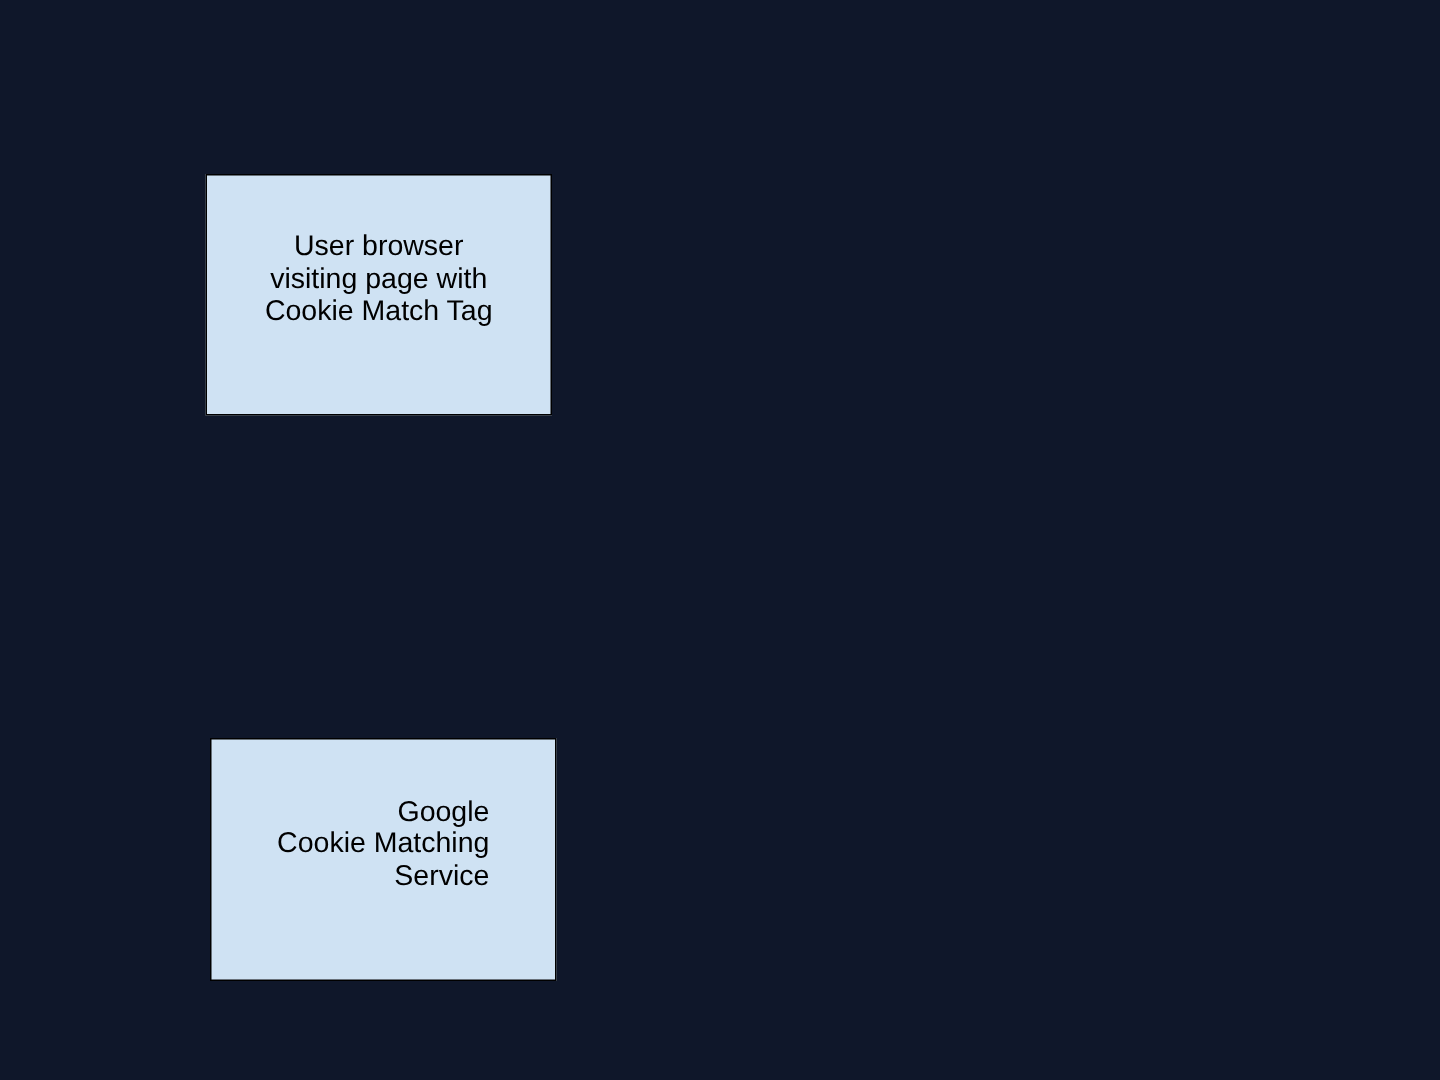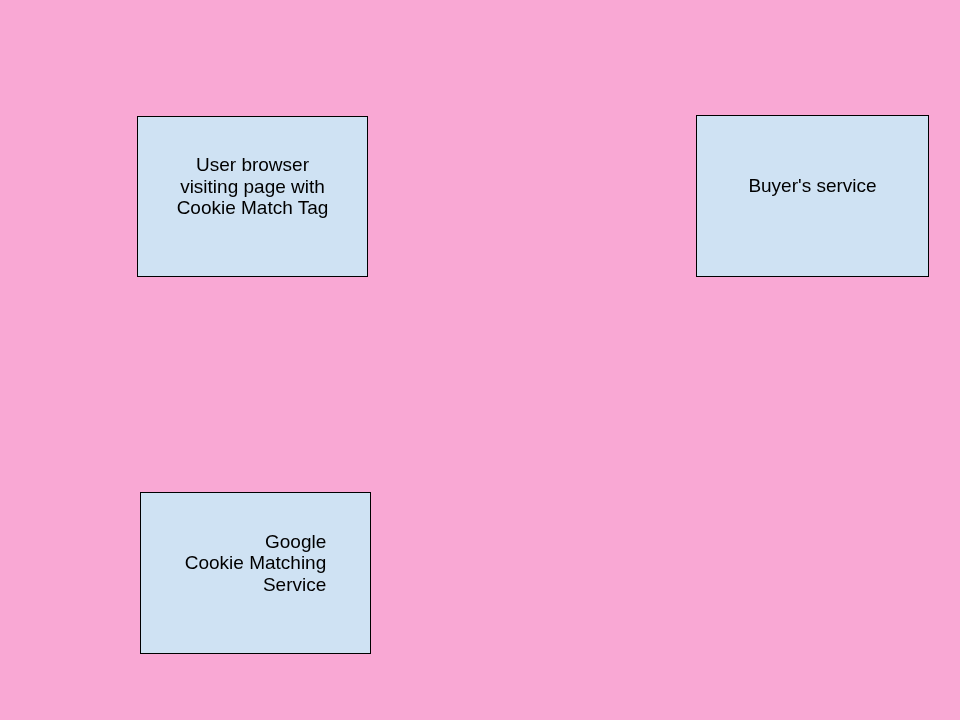--- a/index.html
+++ b/index.html
@@ -7,21 +7,21 @@
     padding: 0;
     width: 960px;
     height: 720px;
     background: #000000;
     overflow: hidden;
   }
   .stage {
     position: relative;
     width: 960px;
     height: 720px;
-    background: #f9a8d4;
+    background: #0f172a;
     font-family: "Liberation Sans", sans-serif;
   }
   .node {
     position: absolute;
     background: #cfe2f3;
     border: 1px solid #000000;
     box-sizing: border-box;
     display: flex;
     align-items: center;
     justify-content: center;
@@ -43,23 +43,20 @@
 <body>
 
 <div class="stage">
 
   <div class="node" id="node-user-browser">
     <span class="node-label">User browser
 visiting page with
 Cookie Match Tag</span>
   </div>
 
-  <div class="node" id="node-buyers-service">
-    <span class="node-label">Buyer's service</span>
-  </div>
 
   <div class="node" id="node-google-cms">
     <span class="node-label">Google
 Cookie Matching
 Service</span>
   </div>
 
 </div>
 
 </body></html>

